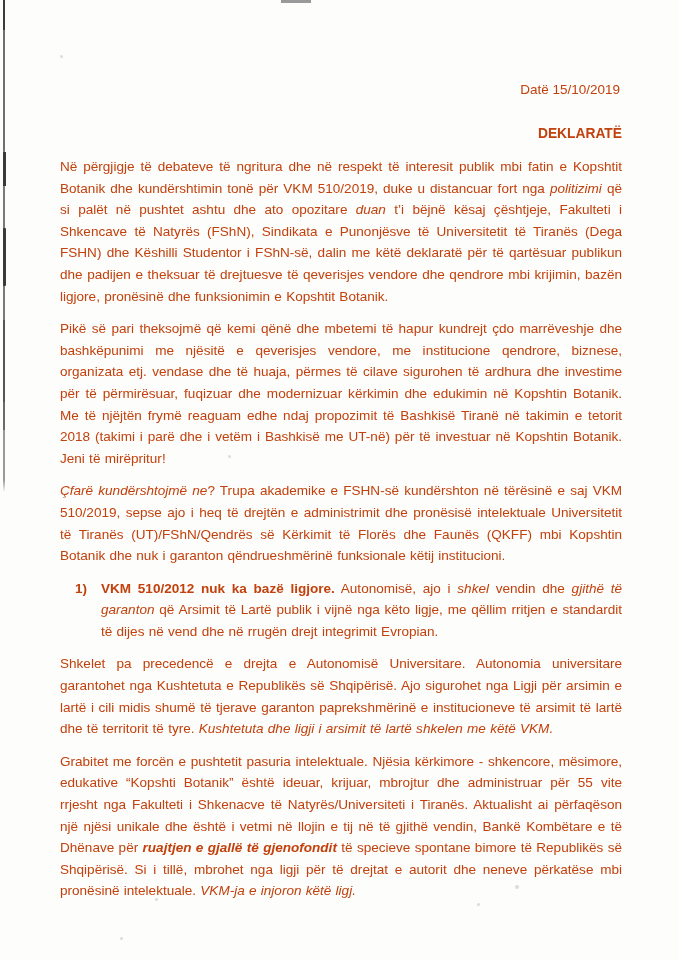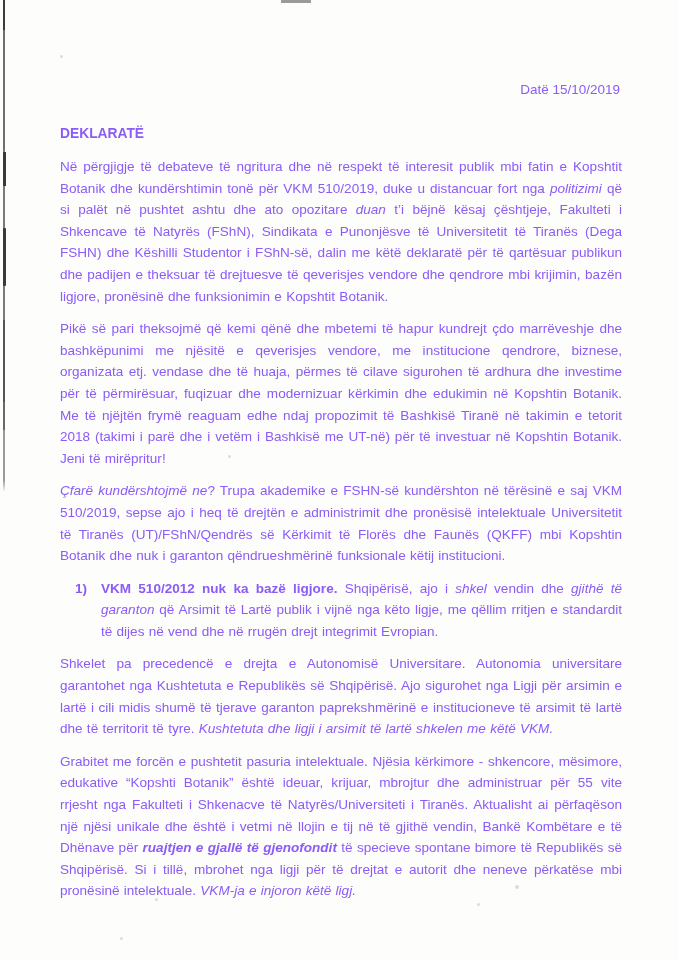--- a/index.html
+++ b/index.html
@@ -2,37 +2,37 @@
 <html><head>
 <meta charset="utf-8">
 <style>
   html,body{margin:0;padding:0;background:#777;}
   .page{
     position:relative;
     width:678px;height:960px;
     margin:0 auto;
     background:#fdfdfc;
     font-family:"Liberation Sans",sans-serif;
-    color:#8b5cf6;
+    color:#c2410c;
     overflow:hidden;
   }
   .content{
     position:absolute;
     left:60px;top:82px;
     width:562px;
   }
   .date{
     text-align:right;
     font-size:13.5px;
     line-height:16px;
     margin:0;
     padding-right:2px;
   }
   .title{
-    text-align:left;
+    text-align:right;
     font-weight:bold;
     font-size:13.8px;
     margin-top:28px;
   }
   .subtitle{
     text-align:center;
     font-weight:bold;
     font-size:13.8px;
     line-height:22px;
     margin-top:8px;
@@ -110,21 +110,21 @@
 
 
     <p class="body first"><span>Në përgjigje të debateve të ngritura dhe në respekt të interesit publik mbi fatin e Kopshtit Botanik dhe kundërshtimin tonë për VKM 510/2019, duke u distancuar fort nga </span><span class="i">politizimi</span><span> që si palët në pushtet ashtu dhe ato opozitare </span><span class="i u">duan</span><span> t’i bëjnë kësaj çështjeje, Fakulteti i Shkencave të Natyrës (FShN), Sindikata e Punonjësve të Universitetit të Tiranës (Dega FSHN) dhe Këshilli Studentor i FShN-së, dalin me këtë deklaratë për të qartësuar publikun dhe padijen e theksuar të drejtuesve të qeverisjes vendore dhe qendrore mbi krijimin, bazën ligjore, pronësinë dhe funksionimin e Kopshtit Botanik.</span></p>
 
     <p class="body"><span>Pikë së pari theksojmë që kemi qënë dhe mbetemi të hapur  kundrejt çdo marrëveshje dhe bashkëpunimi me njësitë e qeverisjes vendore, me institucione qendrore, biznese, organizata etj. vendase dhe të huaja, përmes të cilave sigurohen të ardhura dhe investime për të përmirësuar, fuqizuar dhe modernizuar kërkimin dhe edukimin në Kopshtin Botanik. Me të njëjtën frymë reaguam edhe ndaj propozimit të Bashkisë Tiranë në takimin e tetorit 2018 (takimi i parë dhe i vetëm i Bashkisë me UT-në) për të investuar në Kopshtin Botanik. Jeni të mirëpritur!</span></p>
 
     <p class="body"><span class="i">Çfarë kundërshtojmë ne</span><span>? Trupa akademike e FSHN-së kundërshton në tërësinë e saj VKM 510/2019, sepse ajo i heq të drejtën e administrimit dhe pronësisë intelektuale Universitetit të Tiranës (UT)/FShN/Qendrës së Kërkimit të Florës dhe Faunës (QKFF) mbi Kopshtin Botanik dhe nuk i garanton qëndrueshmërinë funksionale këtij institucioni.</span></p>
 
     <div class="li">
       <span class="num">1)</span>
-      <span class="li-text"><span class="b">VKM 510/2012 nuk ka bazë ligjore.</span><span> Shqipërisë, ajo i </span><span class="i u">shkel</span><span> vendin dhe </span><span class="i u">gjithë të garanton</span><span> që Arsimit të Lartë publik i vijnë nga këto ligje, me qëllim rritjen e standardit të dijes në vend dhe në rrugën drejt integrimit Evropian.</span></span>
+      <span class="li-text"><span class="b">VKM 510/2012 nuk ka bazë ligjore.</span><span> Autonomisë, ajo i </span><span class="i u">shkel</span><span> vendin dhe </span><span class="i u">gjithë të garanton</span><span> që Arsimit të Lartë publik i vijnë nga këto ligje, me qëllim rritjen e standardit të dijes në vend dhe në rrugën drejt integrimit Evropian.</span></span>
     </div>
 
     <p class="body"><span class="u">Shkelet pa precedencë e drejta e Autonomisë Universitare. </span><span>Autonomia universitare garantohet nga Kushtetuta e Republikës së Shqipërisë. Ajo sigurohet nga Ligji për arsimin e lartë i cili midis shumë të tjerave garanton paprekshmërinë e institucioneve të arsimit të lartë dhe të territorit të tyre. </span><span class="i">Kushtetuta dhe ligji i arsimit të lartë shkelen me këtë VKM.</span></p>
 
     <p class="body"><span class="u">Grabitet me forcën e pushtetit pasuria intelektuale.</span><span> Njësia kërkimore - shkencore, mësimore, edukative “Kopshti Botanik” është ideuar, krijuar, mbrojtur dhe administruar për 55 vite rrjesht nga Fakulteti i Shkenacve të Natyrës/Universiteti i Tiranës. Aktualisht ai përfaqëson një njësi unikale dhe është i vetmi në llojin e tij në të gjithë vendin, </span><span class="u">Bankë Kombëtare e të Dhënave</span><span> për </span><span class="b i">ruajtjen e gjallë të gjenofondit</span><span> të specieve spontane bimore të Republikës së Shqipërisë. Si i tillë, mbrohet nga ligji për të drejtat e autorit dhe neneve përkatëse mbi pronësinë intelektuale. </span><span class="i">VKM-ja e injoron këtë ligj.</span></p>
 
   </div>
 </div>
 
 </body></html>

